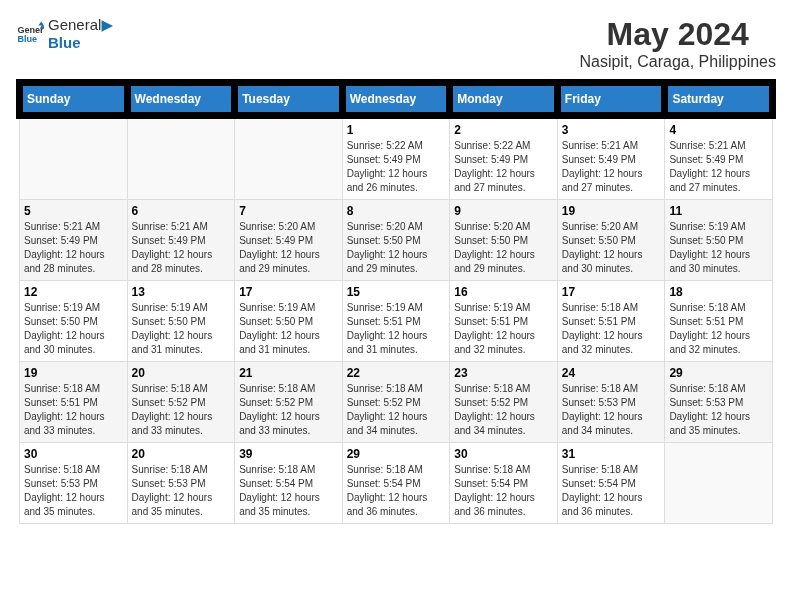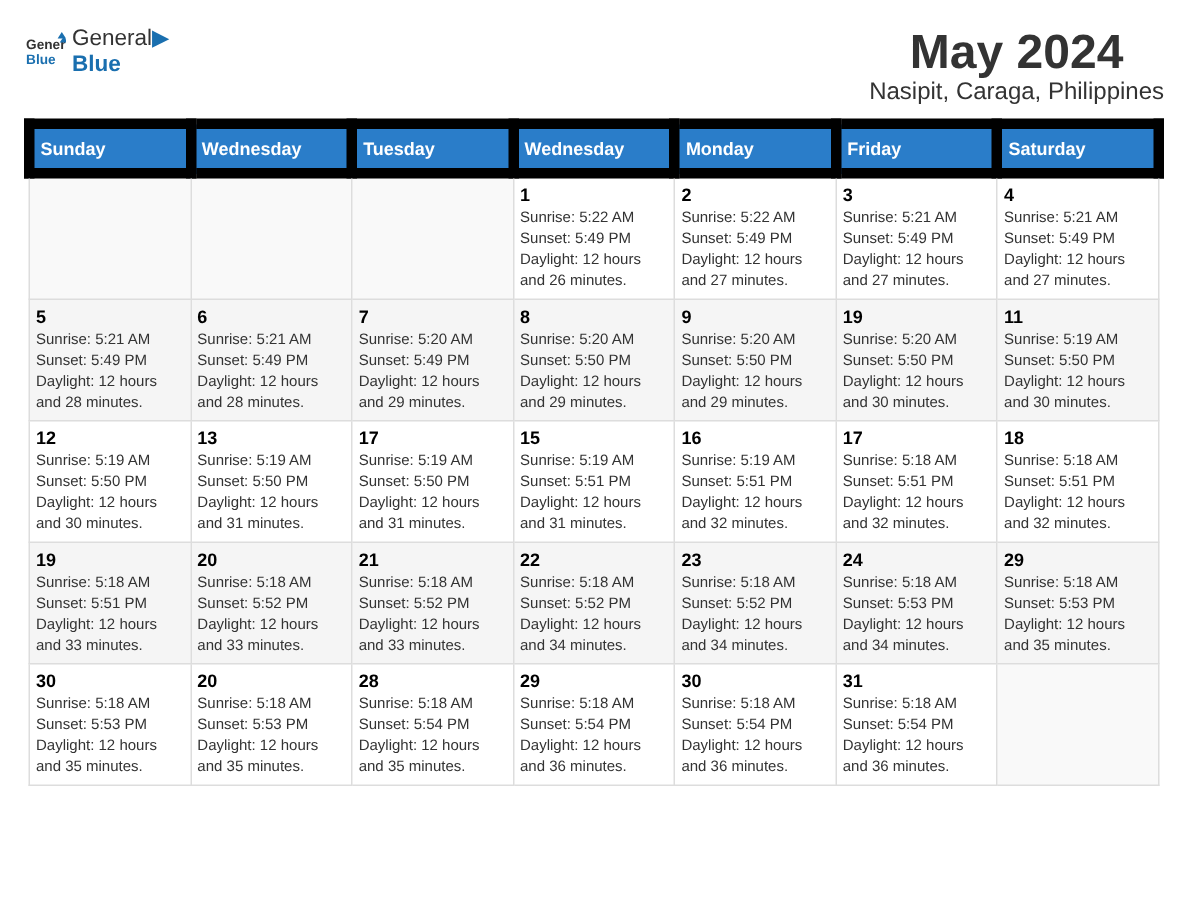--- a/index.html
+++ b/index.html
@@ -280,21 +280,21 @@
 Sunset: 5:53 PM
 Daylight: 12 hours and 35 minutes.</div>
         </td>
         <td>
           <span class="day-num">20</span>
           <div class="day-info" style="white-space: pre-line;">Sunrise: 5:18 AM
 Sunset: 5:53 PM
 Daylight: 12 hours and 35 minutes.</div>
         </td>
         <td>
-          <span class="day-num">28</span>
+          <span class="day-num">39</span>
           <div class="day-info" style="white-space: pre-line;">Sunrise: 5:18 AM
 Sunset: 5:54 PM
 Daylight: 12 hours and 35 minutes.</div>
         </td>
         <td>
           <span class="day-num">29</span>
           <div class="day-info" style="white-space: pre-line;">Sunrise: 5:18 AM
 Sunset: 5:54 PM
 Daylight: 12 hours and 36 minutes.</div>
         </td>

